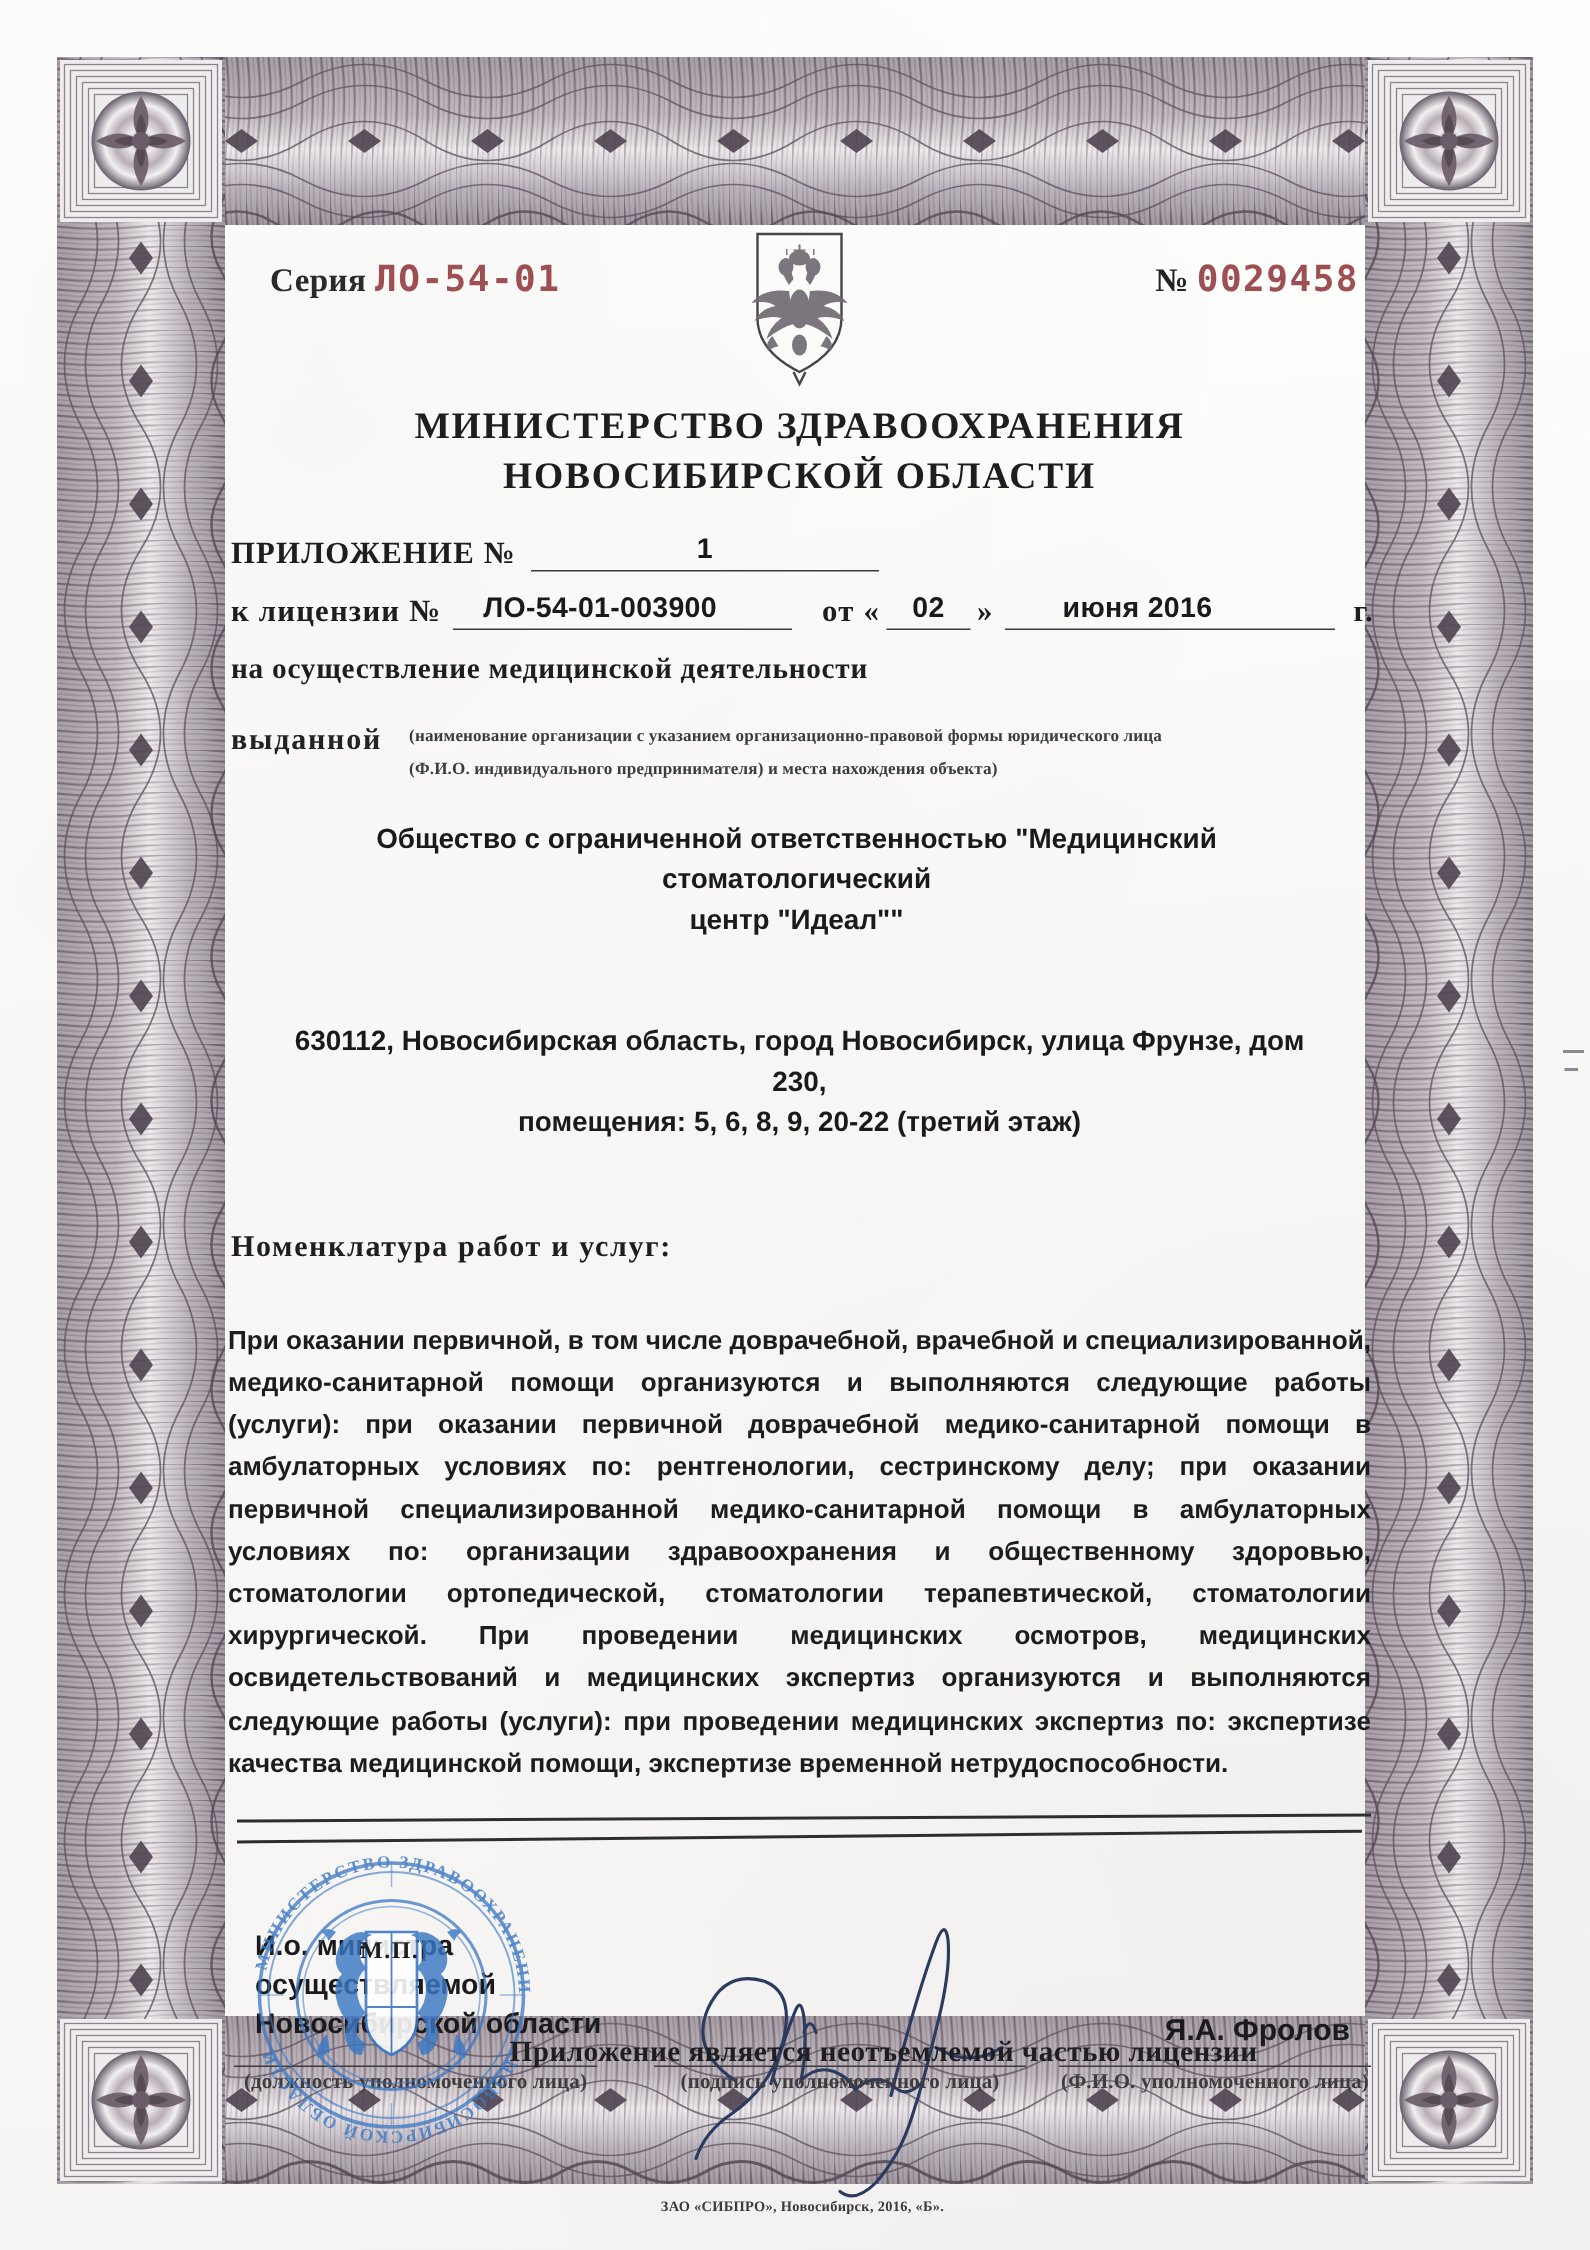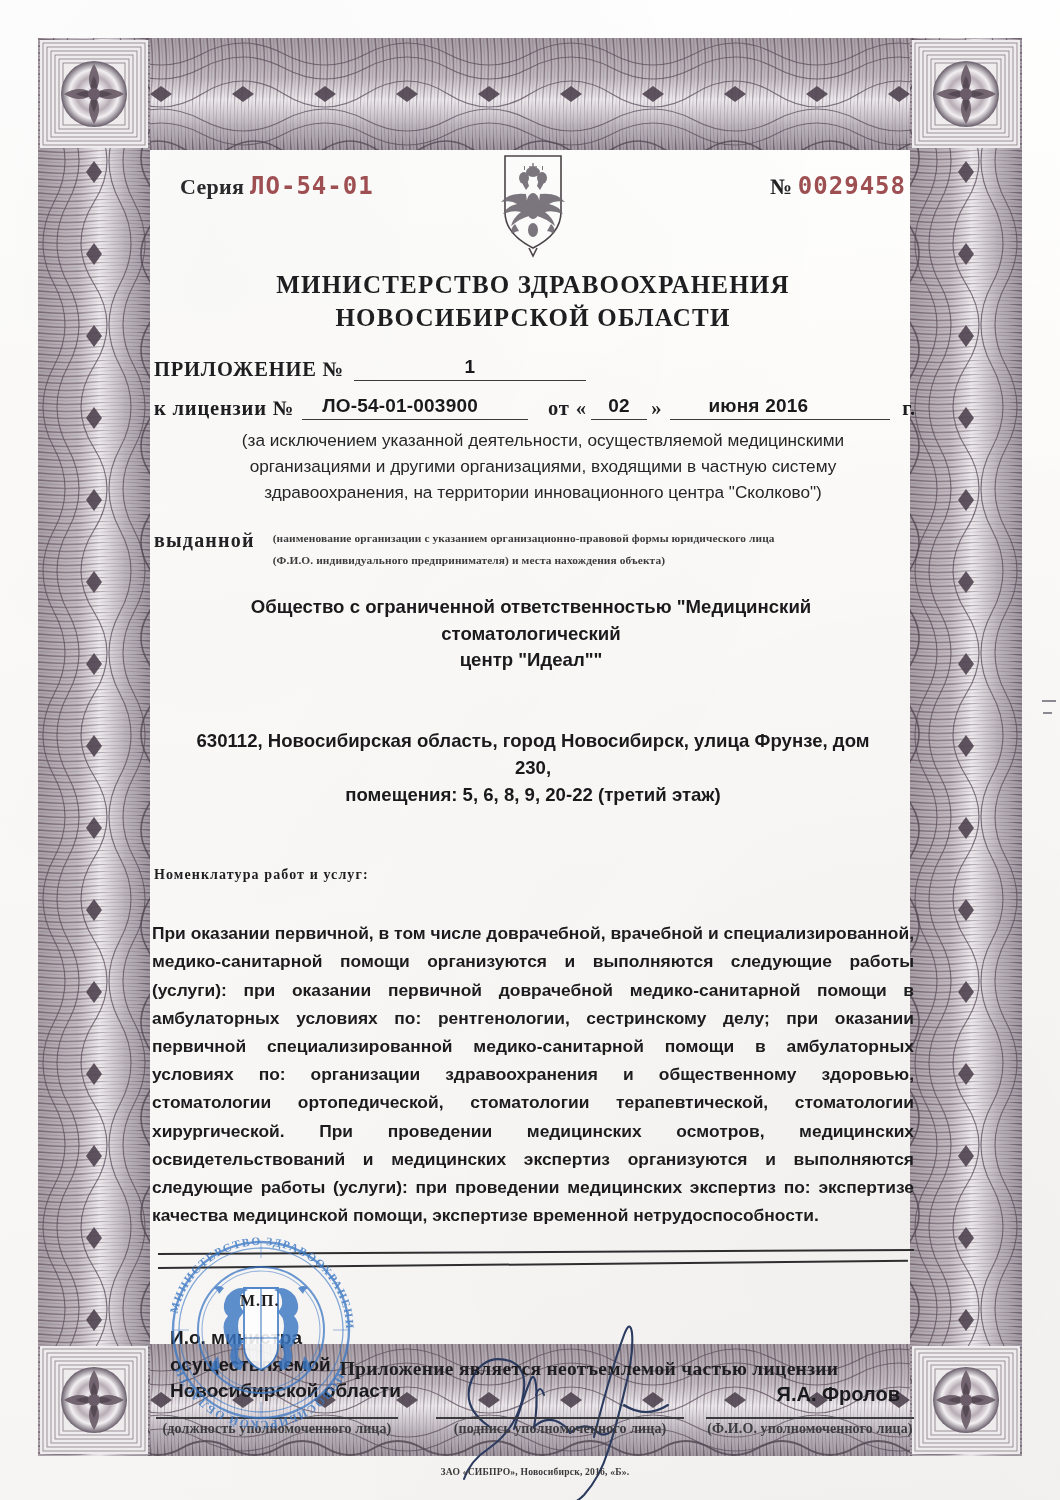--- a/index.html
+++ b/index.html
@@ -216,21 +216,21 @@
   }
   .org-address .ln1 { display: block; }
   .org-address .ln2 { display: block; }
 
   
   .nomenclature-heading {
     margin-top: 58px;
     padding-left: 4px;
     font-family: "Liberation Serif", serif;
     font-weight: 700;
-    font-size: 14px;
+    font-size: 20px;
     letter-spacing: 1.1px;
     color: #1e1e20;
   }
 
   
   .body-text {
     margin-top: 36px;
     padding: 0 2px 0 2px;
     font-family: "Liberation Sans", sans-serif;
     font-weight: 700;
@@ -691,25 +691,21 @@
     <div class="field-line row-licenziya">
       <span class="fl-label">к лицензии №</span>
       <span class="fl-blank blank-licnum">ЛО-54-01-003900</span>
       <span class="fl-label fl-ot">от «</span>
       <span class="fl-blank blank-day">02</span>
       <span class="fl-label">»</span>
       <span class="fl-blank blank-month">июня 2016</span>
       <span class="fl-label fl-g">г.</span>
     </div>
 
-    <div class="activity-paren">
-      <div>(за исключением указанной деятельности, осуществляемой медицинскими</div>
-      <div>организациями и другими организациями, входящими в частную систему</div>
-      <div>здравоохранения, на территории инновационного центра "Сколково")</div>
-    </div>
+    <div class="activity-line">на осуществление медицинской деятельности</div>
 
     <div class="vydannoy-row">
       <div class="vydannoy-label">выданной</div>
       <div class="vydannoy-hint">
         <div>(наименование организации с указанием организационно-правовой формы юридического лица</div>
         <div>(Ф.И.О. индивидуального предпринимателя) и места нахождения объекта)</div>
       </div>
     </div>
 
     <div class="org-name">

